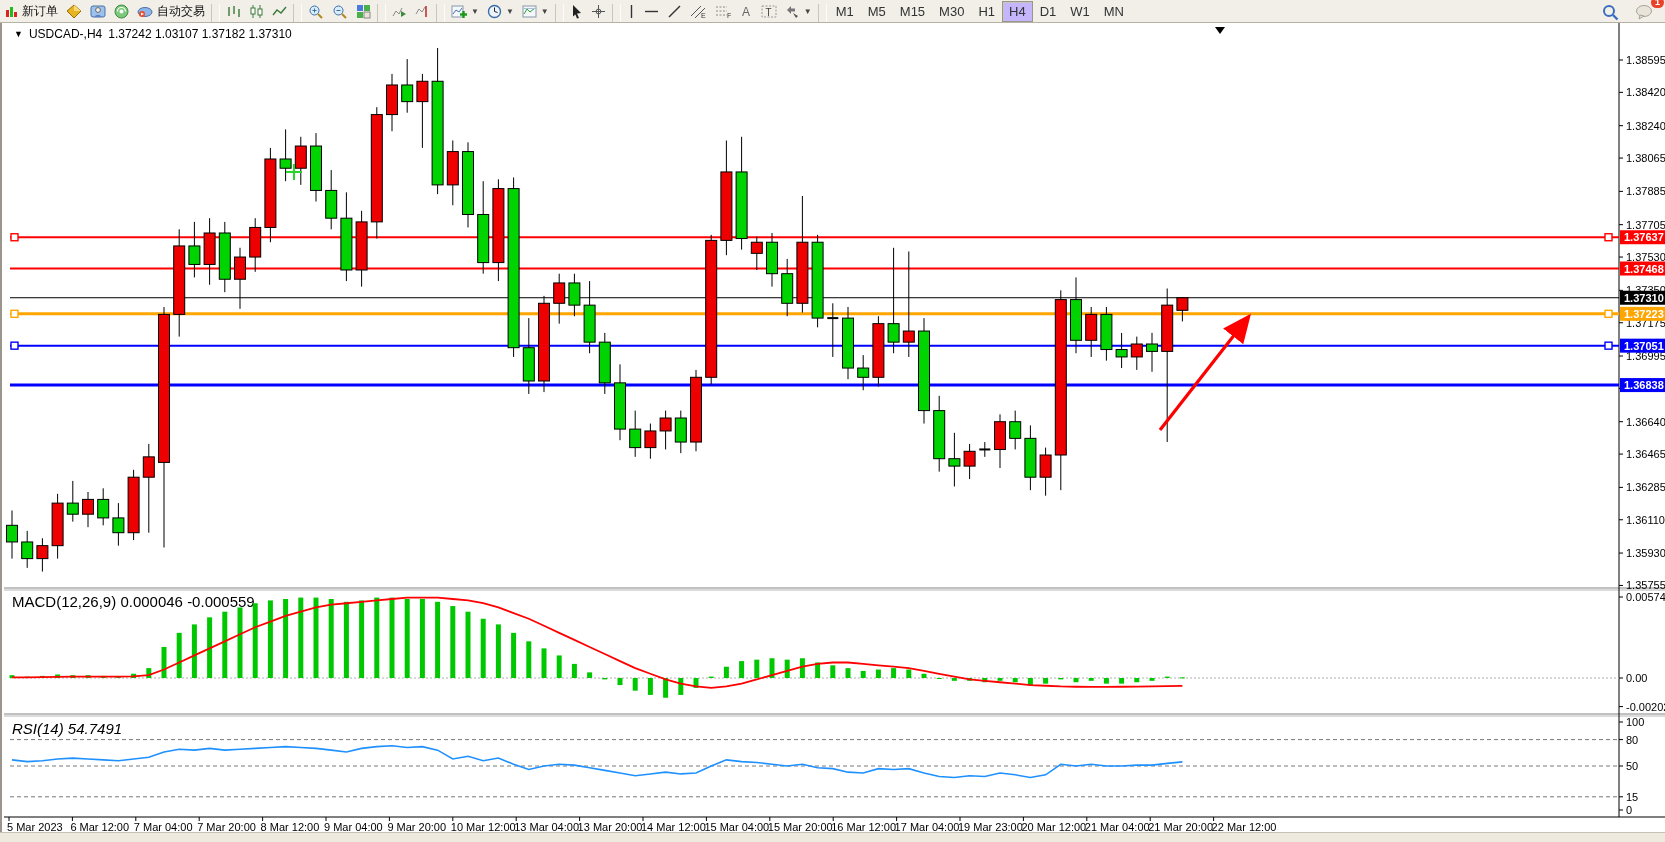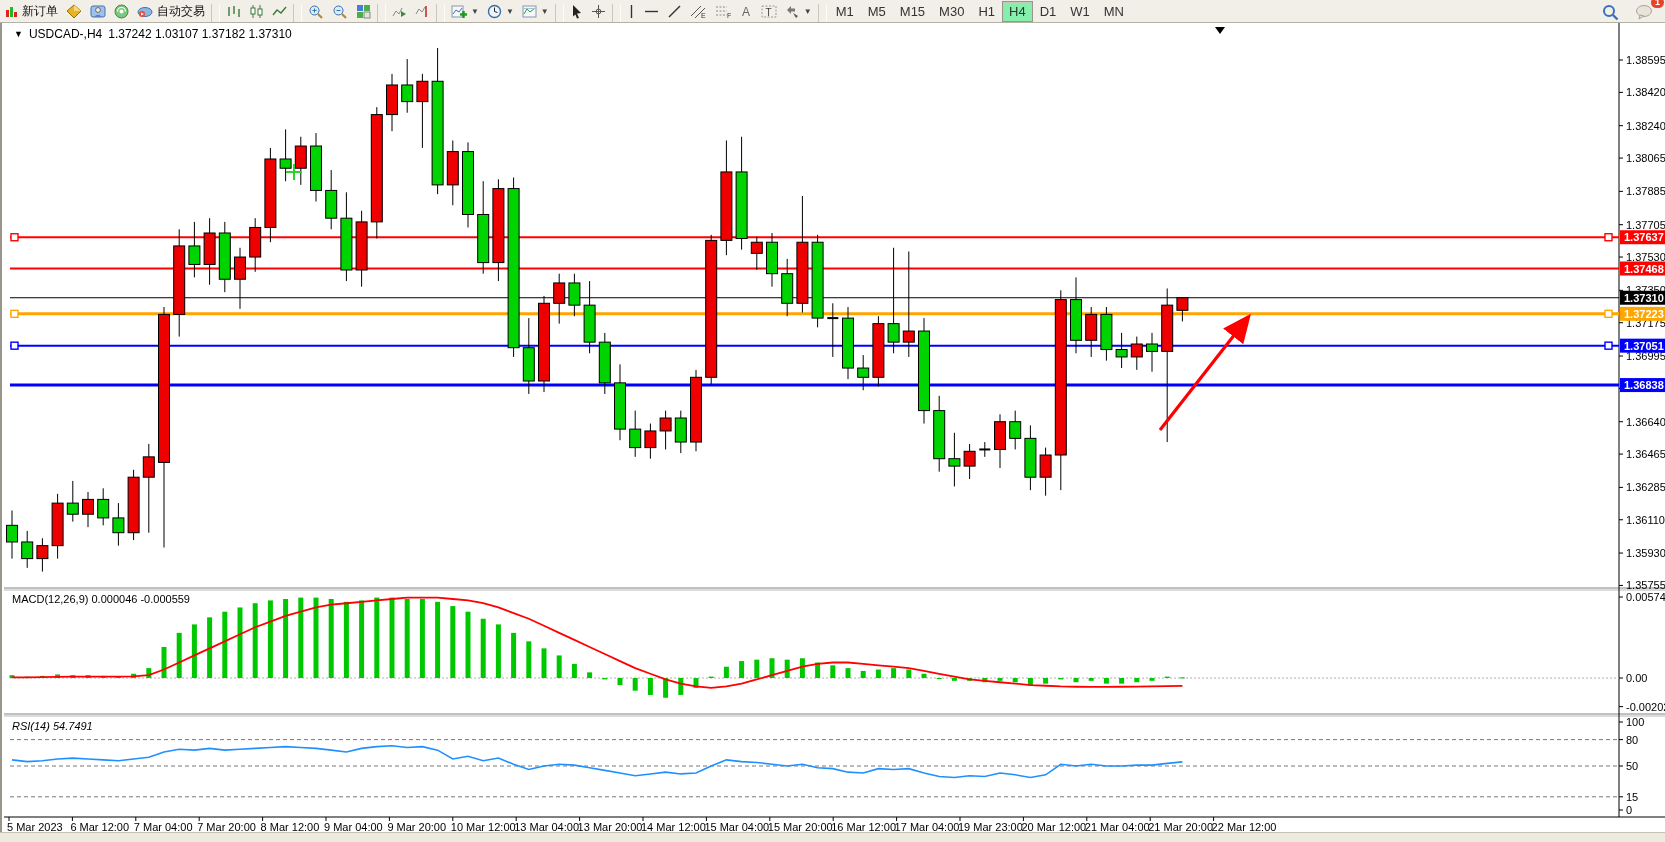--- a/index.html
+++ b/index.html
@@ -8,29 +8,29 @@
   
   #toolbar{position:absolute;left:0;top:0;width:1665px;height:22px;background:#f2efe8;
            border-bottom:1px solid #b5b1a5;display:flex;align-items:flex-end;font-size:12px;color:#111;}
   .tb-group{display:flex;align-items:center;height:22px;}
   .tb-sep{width:7px;height:18px;margin:0 2px;border-left:1px solid #cac6ba;border-right:1px solid #fdfcf8;}
   .tb-btn{display:inline-flex;align-items:center;gap:3px;height:20px;padding:0 4px;cursor:default;white-space:nowrap;}
   .tb-btn svg{display:block;}
   .tb-label{font-size:12px;color:#111;}
   .dd{font-size:8px;color:#444;margin-left:1px;}
   .tf-btn{font-size:13px;color:#333;padding:2px 6px;border:1px solid transparent;}
-  .tf-btn.active{background:#86efac;border:1px solid #9a968a;box-shadow:inset 1px 1px 1px #c9c5b9;}
+  .tf-btn.active{background:#c4b5fd;border:1px solid #9a968a;box-shadow:inset 1px 1px 1px #c9c5b9;}
   #tb-right{margin-left:auto;display:flex;align-items:center;margin-right:8px;gap:8px;}
   .badge{position:absolute;top:-5px;right:-7px;background:#e8432a;color:#fff;border-radius:8px;
          font-size:9px;font-weight:bold;padding:0 4px;line-height:11px;}
   
   #chartwin{position:absolute;left:0;top:23px;width:1665px;height:810px;background:#fff;
             border-left:2px solid #9a968c;}
   #title-row{position:absolute;left:12px;top:4px;font-size:12px;color:#000;display:flex;gap:6px;align-items:center;}
-  .ind-label{position:absolute;font-size:11px;color:#000;left:10px;}
+  .ind-label{position:absolute;font-size:15px;color:#000;left:10px;}
   #svg-root{position:absolute;left:0;top:0;}
   
   #statusbar{position:absolute;left:0;bottom:0;width:1665px;height:9px;background:#eeeade;border-top:1px solid #c5c1b5;}
 </style>
 </head>
 <body>
 
 <div id="app">
   <div id="toolbar">
       <span class="tb-group">

